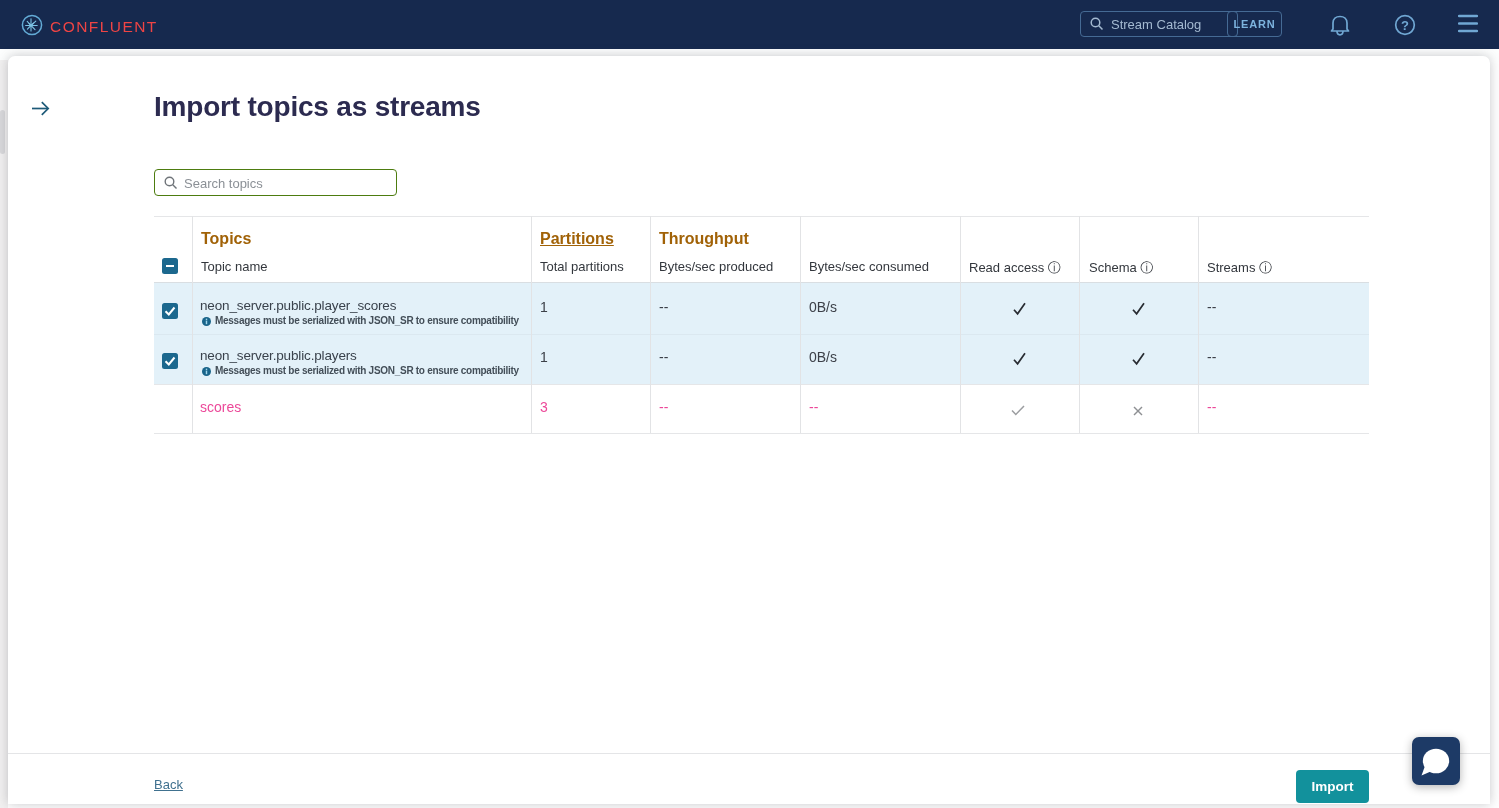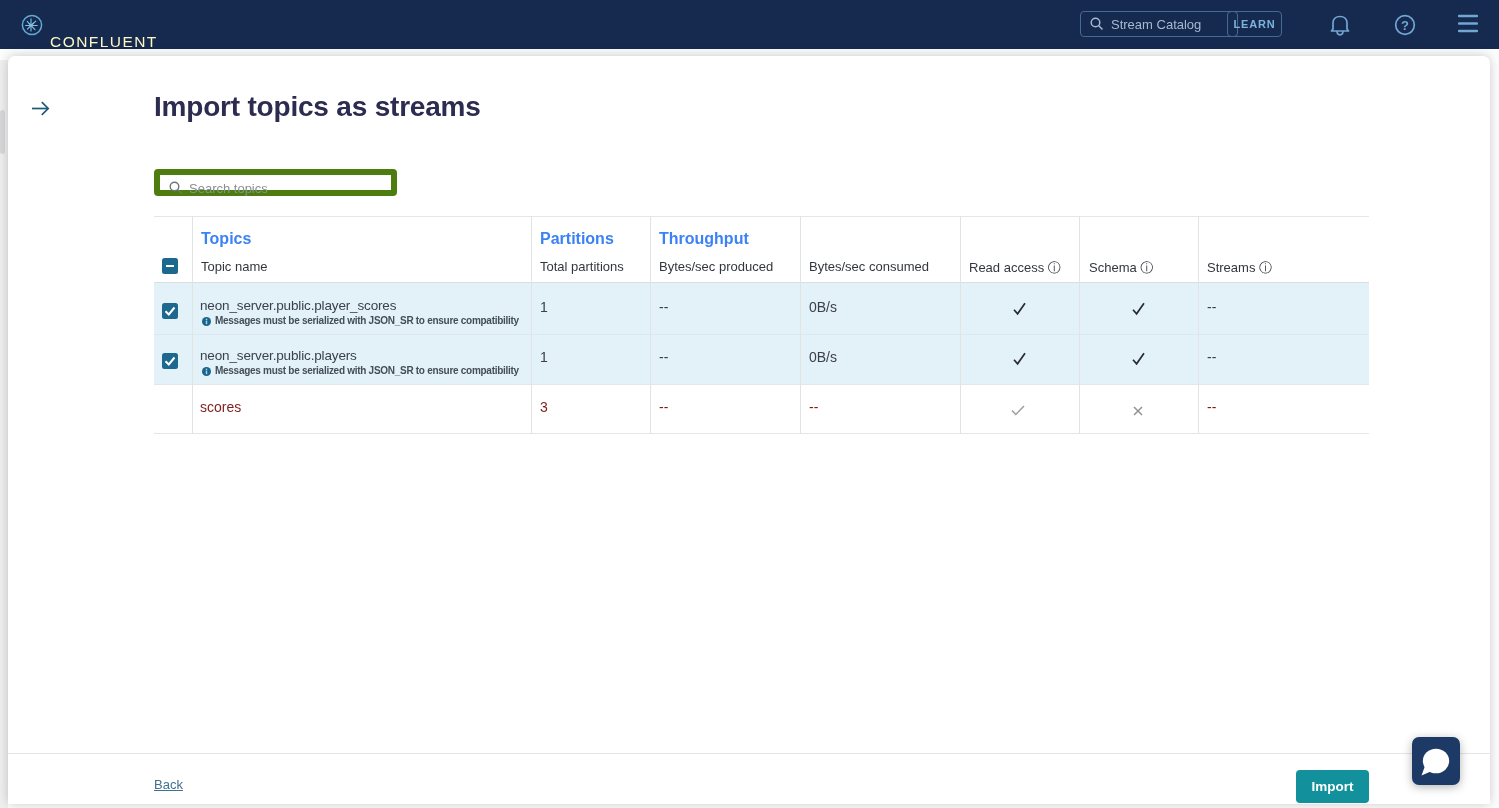--- a/index.html
+++ b/index.html
@@ -1,51 +1,51 @@
 <!DOCTYPE html>
 <html><head>
 <meta charset="utf-8">
 <style>
 * { margin:0; padding:0; box-sizing:border-box; }
 html,body { width:1499px; height:808px; overflow:hidden; font-family:"Liberation Sans", sans-serif; background:#fff; }
 .abs { position:absolute; }
 
 
 #nav { position:absolute; left:0; top:0; width:1499px; height:49px; background:#16294e; }
-#logotext { position:absolute; left:50px; top:33px; font-size:15.5px; font-weight:normal; letter-spacing:1.45px; color:#fef9c3; }
+#logotext { position:absolute; left:50px; top:18px; font-size:15.5px; font-weight:normal; letter-spacing:1.45px; color:#ef4444; }
 #navsearch { position:absolute; left:1080px; top:11px; width:158px; height:26px; border:1px solid #456a94; border-radius:4px; }
 #navsearch .ph { position:absolute; left:30px; top:5px; font-size:13px; color:#a4bad1; }
 #learn { position:absolute; left:1227px; top:11px; width:55px; height:26px; border:1px solid #456a94; border-radius:4px; text-align:center; line-height:24px; font-size:11px; font-weight:bold; letter-spacing:0.8px; color:#7db3de; }
 
 
 #crumb { position:absolute; left:0; top:49px; width:1499px; height:11px; background:#fdfefe; overflow:hidden; }
 #crumb span { position:absolute; left:35px; top:6px; font-size:12px; color:#7fb3d3; opacity:0.55; }
 
 
 #modal { position:absolute; left:8px; top:56px; width:1482px; height:748px; background:#fff; border-radius:7px 7px 0 0; box-shadow:0 0 12px rgba(70,70,80,0.30); }
 #arrow { position:absolute; left:23px; top:44px; }
 h1 { position:absolute; left:146px; top:35px; font-size:28px; font-weight:bold; color:#2c2b50; letter-spacing:-0.2px; }
 #subt { position:absolute; left:146px; top:69px; font-size:13px; color:#3f454f; }
-#tsearch { position:absolute; left:146px; top:113px; width:243px; height:27px; border:6px solid #4d7c0f; border-radius:4px; }
+#tsearch { position:absolute; left:146px; top:113px; width:243px; height:27px; border:1px solid #4d7c0f; border-radius:4px; }
 #tsearch .ph { position:absolute; left:29px; top:6px; font-size:13px; color:#8b9096; }
 
 
 #tbl { position:absolute; left:146px; top:160px; width:1215px; }
 #tbl .vline { position:absolute; top:0; width:1px; background:#e2e3e5; }
 .hrow { position:absolute; left:0; width:1215px; }
 .rowblue { background:#e3f1f9; }
 .sep { position:absolute; left:0; width:1215px; height:1px; background:#e5e6e8; }
 .cb { position:absolute; width:16px; height:16px; border-radius:2.5px; background:#1c688e; }
 .cb svg { position:absolute; left:0; top:0; }
 .tname { position:absolute; font-size:13.5px; color:#3a424c; letter-spacing:-0.15px; }
 .tinfo { position:absolute; left:61px; font-size:10px; font-weight:bold; color:#434e58; letter-spacing:-0.28px; }
 .infoicon { position:absolute; left:48px; width:9px; height:9px; }
 .val { position:absolute; font-size:14px; color:#3c4048; }
-.gray { color:#7f1d1d; }
-.hbold { position:absolute; font-size:16px; font-weight:bold; color:#3b82f6; }
+.gray { color:#ec4899; }
+.hbold { position:absolute; font-size:16px; font-weight:bold; color:#a16207; }
 .hsub { position:absolute; font-size:13px; color:#33373d; }
 
 
 #fdiv { position:absolute; left:8px; top:753px; width:1482px; height:1px; background:#e4e5e7; }
 #back { position:absolute; left:154px; top:777px; font-size:13px; color:#40718f; text-decoration:underline; }
 #import { position:absolute; left:1296px; top:770px; width:73px; height:33px; background:#12919c; border-radius:4px; color:#fff; font-size:13.5px; font-weight:bold; text-align:center; line-height:34px; }
 #chat { position:absolute; left:1412px; top:737px; width:48px; height:48px; background:#1d3a66; border-radius:7px; box-shadow:0 2px 10px rgba(0,0,0,0.3); }
 </style>
 </head>
 <body>
@@ -112,21 +112,21 @@
       <line x1="8.8" y1="8.8" x2="12.5" y2="12.5" stroke="#6f7479" stroke-width="1.4"></line>
     </svg>
     <div class="ph">Search topics</div>
   </div>
 
   <div id="tbl">
 
     <div class="sep" style="top:0;"></div>
     <div class="hbold" style="left:47px; top:14px;">Topics</div>
     <div class="hsub" style="left:47px; top:43px;">Topic name</div>
-    <div class="hbold" style="left:386px; top:14px;">Partitions</div>
+    <div class="hbold" style="left:386px; top:14px;text-decoration:underline;">Partitions</div>
     <div class="hsub" style="left:386px; top:43px;">Total partitions</div>
     <div class="hbold" style="left:505px; top:14px;">Throughput</div>
     <div class="hsub" style="left:505px; top:43px;">Bytes/sec produced</div>
     <div class="hsub" style="left:655px; top:43px;">Bytes/sec consumed</div>
     <div class="hsub" style="left:815px; top:43px;">Read access <span class="ii">ⓘ</span></div>
     <div class="hsub" style="left:935px; top:43px;">Schema <span class="ii">ⓘ</span></div>
     <div class="hsub" style="left:1053px; top:43px;">Streams <span class="ii">ⓘ</span></div>
     <div class="cb" style="left:8px; top:41.5px;">
       <svg width="16" height="16">
           <line x1="4" y1="8" x2="12" y2="8" stroke="#fff" stroke-width="2"></line>

